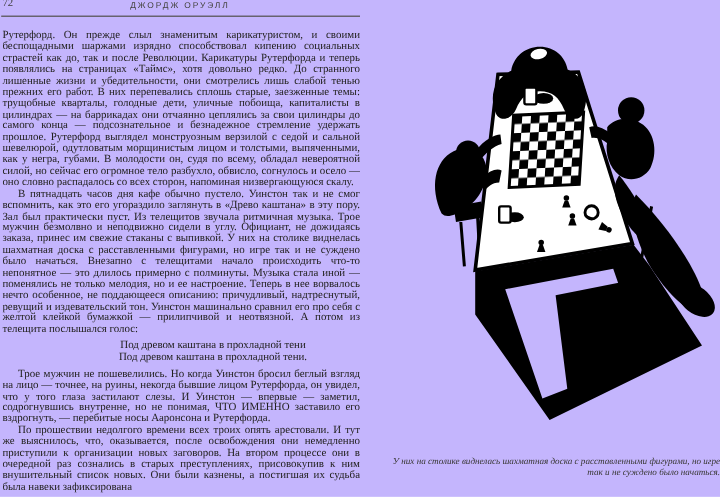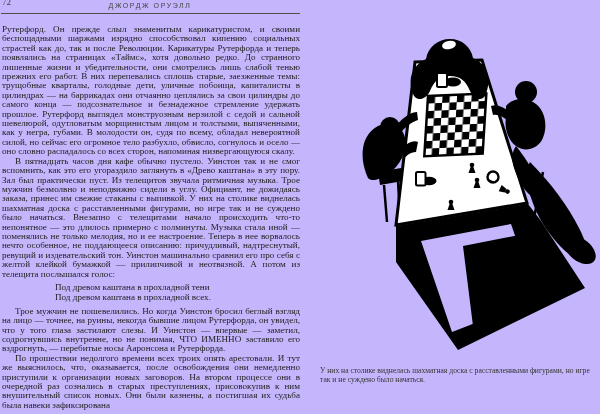--- a/index.html
+++ b/index.html
@@ -18,44 +18,44 @@
   }
   .headrule{position:absolute;top:13px;left:1px;width:299px;border-top:1.4px solid #504f4b;}
 
   
   .textcol{
     position:absolute;top:25px;left:2px;width:298px;height:387px;overflow:hidden;
     font-size:9.1px;line-height:9.4px;text-align:justify;
   }
   .textcol p{margin:0;}
   .textcol p.indent{text-indent:13px;}
-  .verse{margin:4.5px 0 4.5px 53px;text-align:left;}
+  .verse{margin:4.5px 0 4.5px 53px;text-align:center;}
 
   
   .illo{position:absolute;left:300px;top:10px;width:300px;height:350px;}
   .caption{
-    position:absolute;left:320px;top:366px;width:280px;text-align:left;
-    font-size:7.6px;line-height:9.2px;color:#35342f;
+    position:absolute;left:320px;top:380px;width:280px;text-align:right;
+    font-style:italic;font-size:7.6px;line-height:9.2px;color:#35342f;
   }
 </style>
 </head>
 <body>
 
 <div class="page">
 
   <div class="pagenum">72</div>
   <div class="runhead">ДЖОРДЖ ОРУЭЛЛ</div>
   <div class="headrule"></div>
 
   <div class="textcol">
     <p>Рутерфорд. Он прежде слыл знаменитым карикатуристом, и своими беспощадными шаржами изрядно способствовал кипению социальных страстей как до, так и после Революции. Карикатуры Рутерфорда и теперь появлялись на страницах «Таймс», хотя довольно редко. До странного лишенные жизни и убедительности, они смотрелись лишь слабой тенью прежних его работ. В них перепевались сплошь старые, заезженные темы: трущобные кварталы, голодные дети, уличные побоища, капиталисты в цилиндрах — на баррикадах они отчаянно цеплялись за свои цилиндры до самого конца — подсознательное и безнадежное стремление удержать прошлое. Рутерфорд выглядел монструозным верзилой с седой и сальной шевелюрой, одутловатым морщинистым лицом и толстыми, выпяченными, как у негра, губами. В молодости он, судя по всему, обладал невероятной силой, но сейчас его огромное тело разбухло, обвисло, согнулось и осело — оно словно распадалось со всех сторон, напоминая низвергающуюся скалу.</p>
     <p class="indent">В пятнадцать часов дня кафе обычно пустело. Уинстон так и не смог вспомнить, как это его угораздило заглянуть в «Древо каштана» в эту пору. Зал был практически пуст. Из телещитов звучала ритмичная музыка. Трое мужчин безмолвно и неподвижно сидели в углу. Официант, не дожидаясь заказа, принес им свежие стаканы с выпивкой. У них на столике виднелась шахматная доска с расставленными фигурами, но игре так и не суждено было начаться. Внезапно с телещитами начало происходить что-то непонятное — это длилось примерно с полминуты. Музыка стала иной — поменялись не только мелодия, но и ее настроение. Теперь в нее ворвалось нечто особенное, не поддающееся описанию: причудливый, надтреснутый, ревущий и издевательский тон. Уинстон машинально сравнил его про себя с желтой клейкой бумажкой — прилипчивой и неотвязной. А потом из телещита послышался голос:</p>
     <div class="verse">
       <div>Под древом каштана в прохладной тени</div>
-      <div>Под древом каштана в прохладной всех.</div>
+      <div>Под древом каштана в прохладной тени.</div>
     </div>
     <p class="indent">Трое мужчин не пошевелились. Но когда Уинстон бросил беглый взгляд на лицо — точнее, на руины, некогда бывшие лицом Рутерфорда, он увидел, что у того глаза застилают слезы. И Уинстон — впервые — заметил, содрогнувшись внутренне, но не понимая, ЧТО ИМЕННО заставило его вздрогнуть, — перебитые носы Ааронсона и Рутерфорда.</p>
     <p class="indent">По прошествии недолгого времени всех троих опять арестовали. И тут же выяснилось, что, оказывается, после освобождения они немедленно приступили к организации новых заговоров. На втором процессе они в очередной раз сознались в старых преступлениях, присовокупив к ним внушительный список новых. Они были казнены, а постигшая их судьба была навеки зафиксирована</p>
   </div>
 
   <svg class="illo" viewBox="0 0 300 350" width="300" height="350" aria-hidden="true">
     <defs>
       <pattern id="chk" width="14.6" height="15" patternUnits="userSpaceOnUse">
         <rect width="14.6" height="15" fill="#ffffff"></rect>
         <rect x="0" y="0" width="7.3" height="7.5" fill="#000000"></rect>

